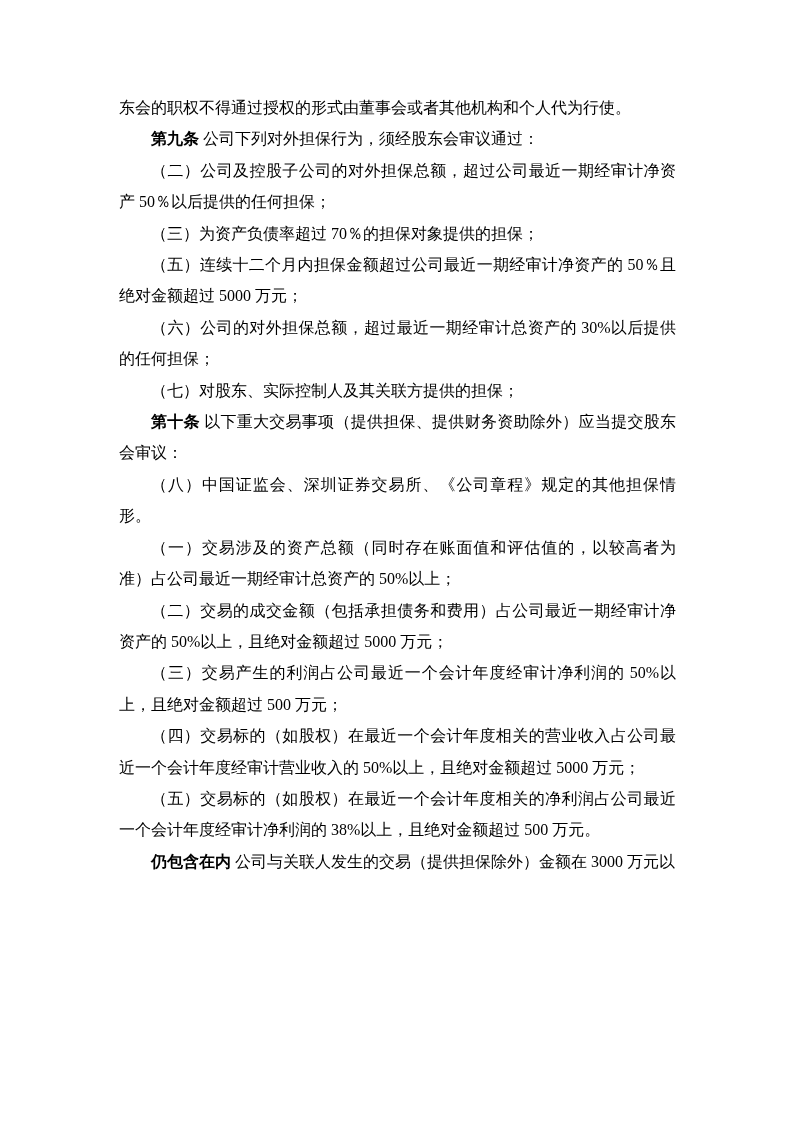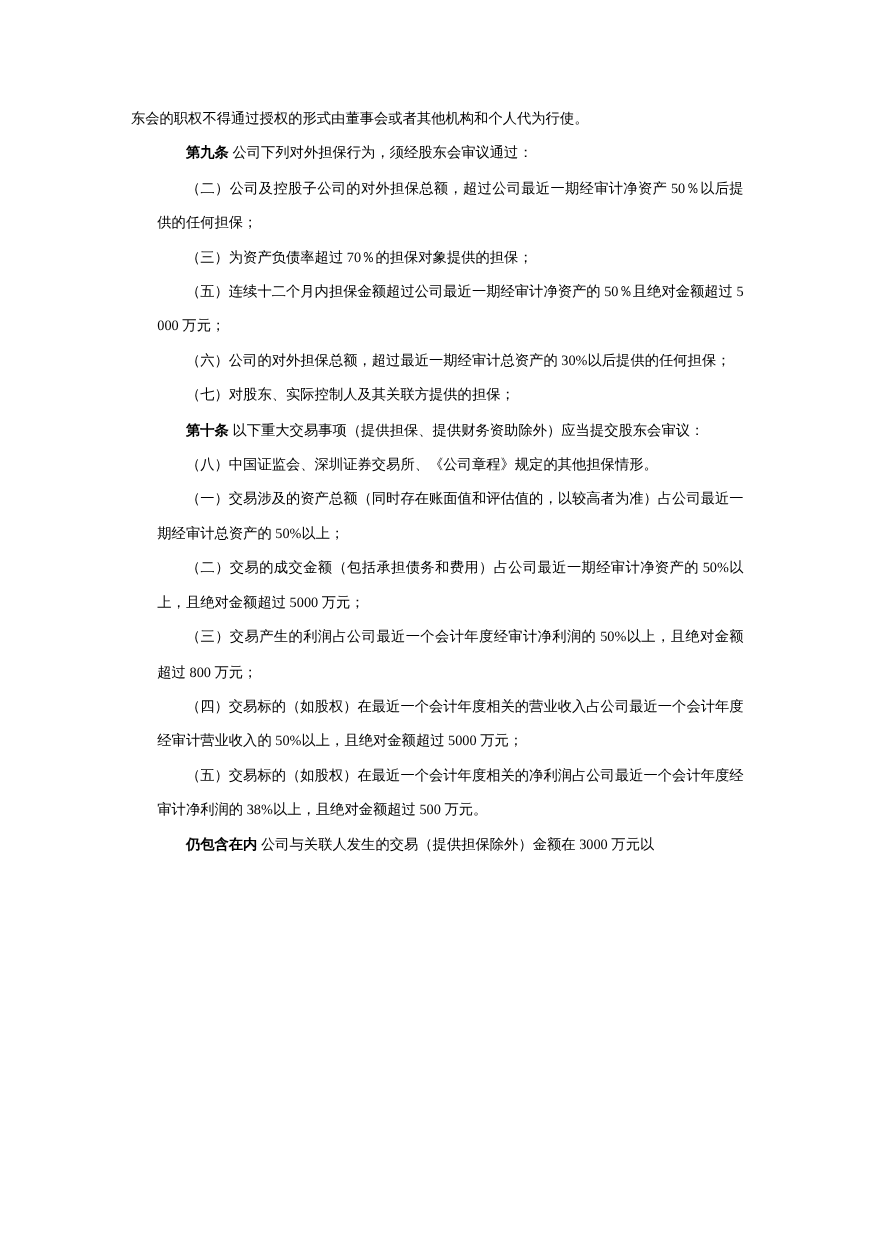--- a/index.html
+++ b/index.html
@@ -10,34 +10,33 @@
   .page {
     position: relative;
     width: 794px;
     height: 1122px;
     margin: 0 auto;
     background: #ffffff;
     box-sizing: border-box;
     padding: 92px 118px 0 119px;
     overflow: hidden;
     font-family: "Liberation Serif", "DejaVu Serif", serif;
-    font-size: 13px;
+    font-size: 16px;
     line-height: 31.4px;
     color: #000000;
   }
   .doc p.para {
     margin: 0;
     padding: 0;
     text-align: justify;
     text-justify: inter-ideograph;
     word-break: break-all;
   }
   .doc p.para.indent {
     text-indent: 2em;
-    margin-left: 24px;
   }
   .doc b {
     font-weight: bold;
   }
 </style>
 </head>
 <body>
 
 <div class="page">
   <div class="doc">
@@ -45,18 +44,18 @@
       <p class="para indent"><b>第九条</b><span> 公司下列对外担保行为，须经股东会审议通过：</span></p>
       <p class="para indent"><span>（二）公司及控股子公司的对外担保总额，超过公司最近一期经审计净资产 50％以后提供的任何担保；</span></p>
       <p class="para indent"><span>（三）为资产负债率超过 70％的担保对象提供的担保；</span></p>
       <p class="para indent"><span>（五）连续十二个月内担保金额超过公司最近一期经审计净资产的 50％且绝对金额超过 5000 万元；</span></p>
       <p class="para indent"><span>（六）公司的对外担保总额，超过最近一期经审计总资产的 30%以后提供的任何担保；</span></p>
       <p class="para indent"><span>（七）对股东、实际控制人及其关联方提供的担保；</span></p>
       <p class="para indent"><b>第十条</b><span> 以下重大交易事项（提供担保、提供财务资助除外）应当提交股东会审议：</span></p>
       <p class="para indent"><span>（八）中国证监会、深圳证券交易所、《公司章程》规定的其他担保情形。</span></p>
       <p class="para indent"><span>（一）交易涉及的资产总额（同时存在账面值和评估值的，以较高者为准）占公司最近一期经审计总资产的 50%以上；</span></p>
       <p class="para indent"><span>（二）交易的成交金额（包括承担债务和费用）占公司最近一期经审计净资产的 50%以上，且绝对金额超过 5000 万元；</span></p>
-      <p class="para indent"><span>（三）交易产生的利润占公司最近一个会计年度经审计净利润的 50%以上，且绝对金额超过 800 万元；</span></p>
+      <p class="para indent"><span>（三）交易产生的利润占公司最近一个会计年度经审计净利润的 50%以上，且绝对金额超过 500 万元；</span></p>
       <p class="para indent"><span>（四）交易标的（如股权）在最近一个会计年度相关的营业收入占公司最近一个会计年度经审计营业收入的 50%以上，且绝对金额超过 5000 万元；</span></p>
       <p class="para indent"><span>（五）交易标的（如股权）在最近一个会计年度相关的净利润占公司最近一个会计年度经审计净利润的 38%以上，且绝对金额超过 500 万元。</span></p>
       <p class="para indent"><b>仍包含在内</b><span> 公司与关联人发生的交易（提供担保除外）金额在 3000 万元以</span></p>
     </div>
 </div>
 
 </body></html>

